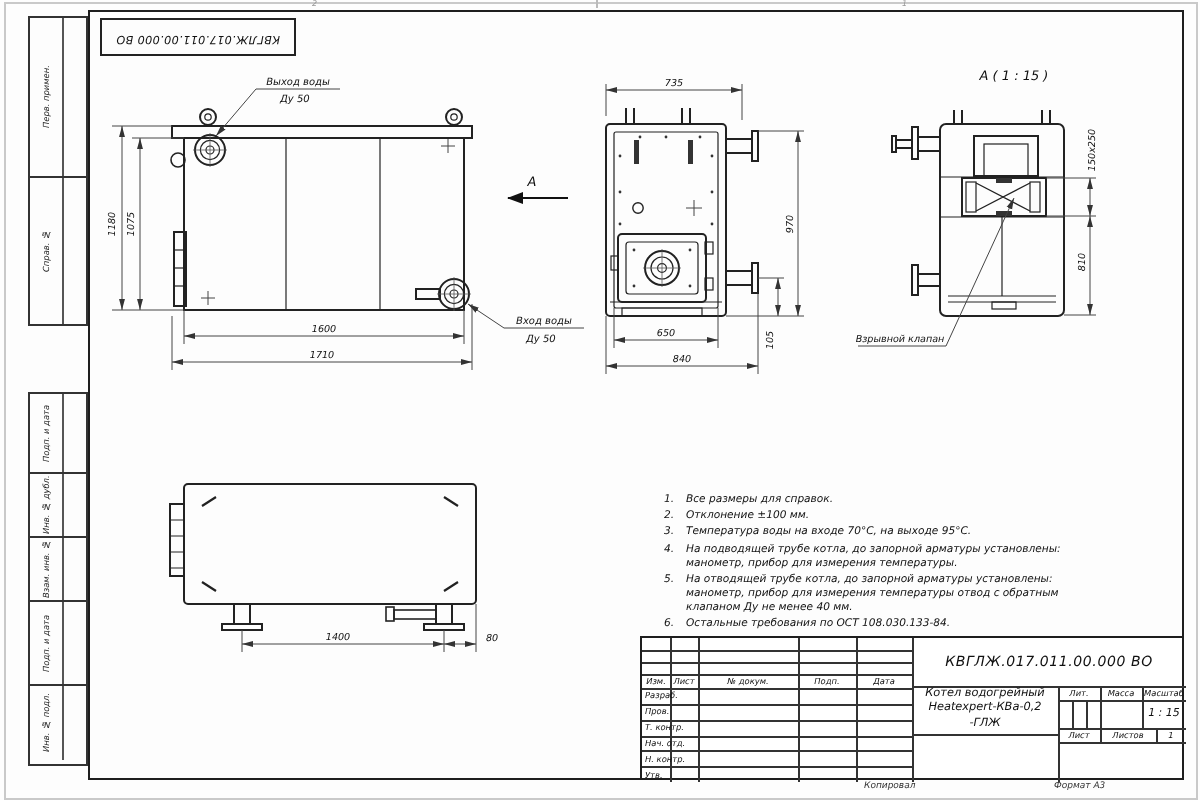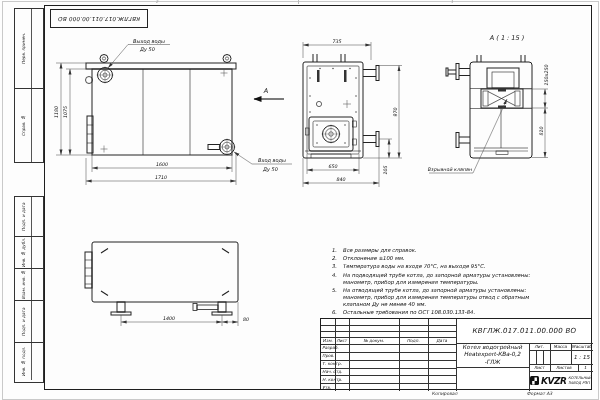--- a/index.html
+++ b/index.html
@@ -366,25 +366,17 @@
 
     <div class="tbl" style="left:208px;top:24px;width:21px;height:7px;">Лит.</div>
     <div class="tbl" style="left:229px;top:24px;width:21px;height:7px;">Масса</div>
     <div class="tbl" style="left:250px;top:24px;width:22px;height:7px;">Масштаб</div>
     <div class="tbl" style="left:250px;top:31px;width:22px;height:14px;font-size:5.5px;">1 : 15</div>
 
     <div class="tbl" style="left:208px;top:45px;width:21px;height:7px;">Лист</div>
     <div class="tbl" style="left:229px;top:45px;width:28px;height:7px;">Листов</div>
     <div class="tbl" style="left:257px;top:45px;width:15px;height:7px;">1</div>
 
-    <div class="logo">
-      <div class="logomark">▞</div>
-      <div class="logotext">KVZR</div>
-      <div class="company">
-        <div>КОТЕЛЬНЫЙ</div>
-        <div>ЗАВОД РЭП</div>
-      </div>
-    </div>
   </div>
 
   <div class="footer-label" style="left:432px;top:391px;">Копировал</div>
   <div class="footer-label" style="left:527px;top:391px;">Формат А3</div>
 </div>
 
 </body></html>

